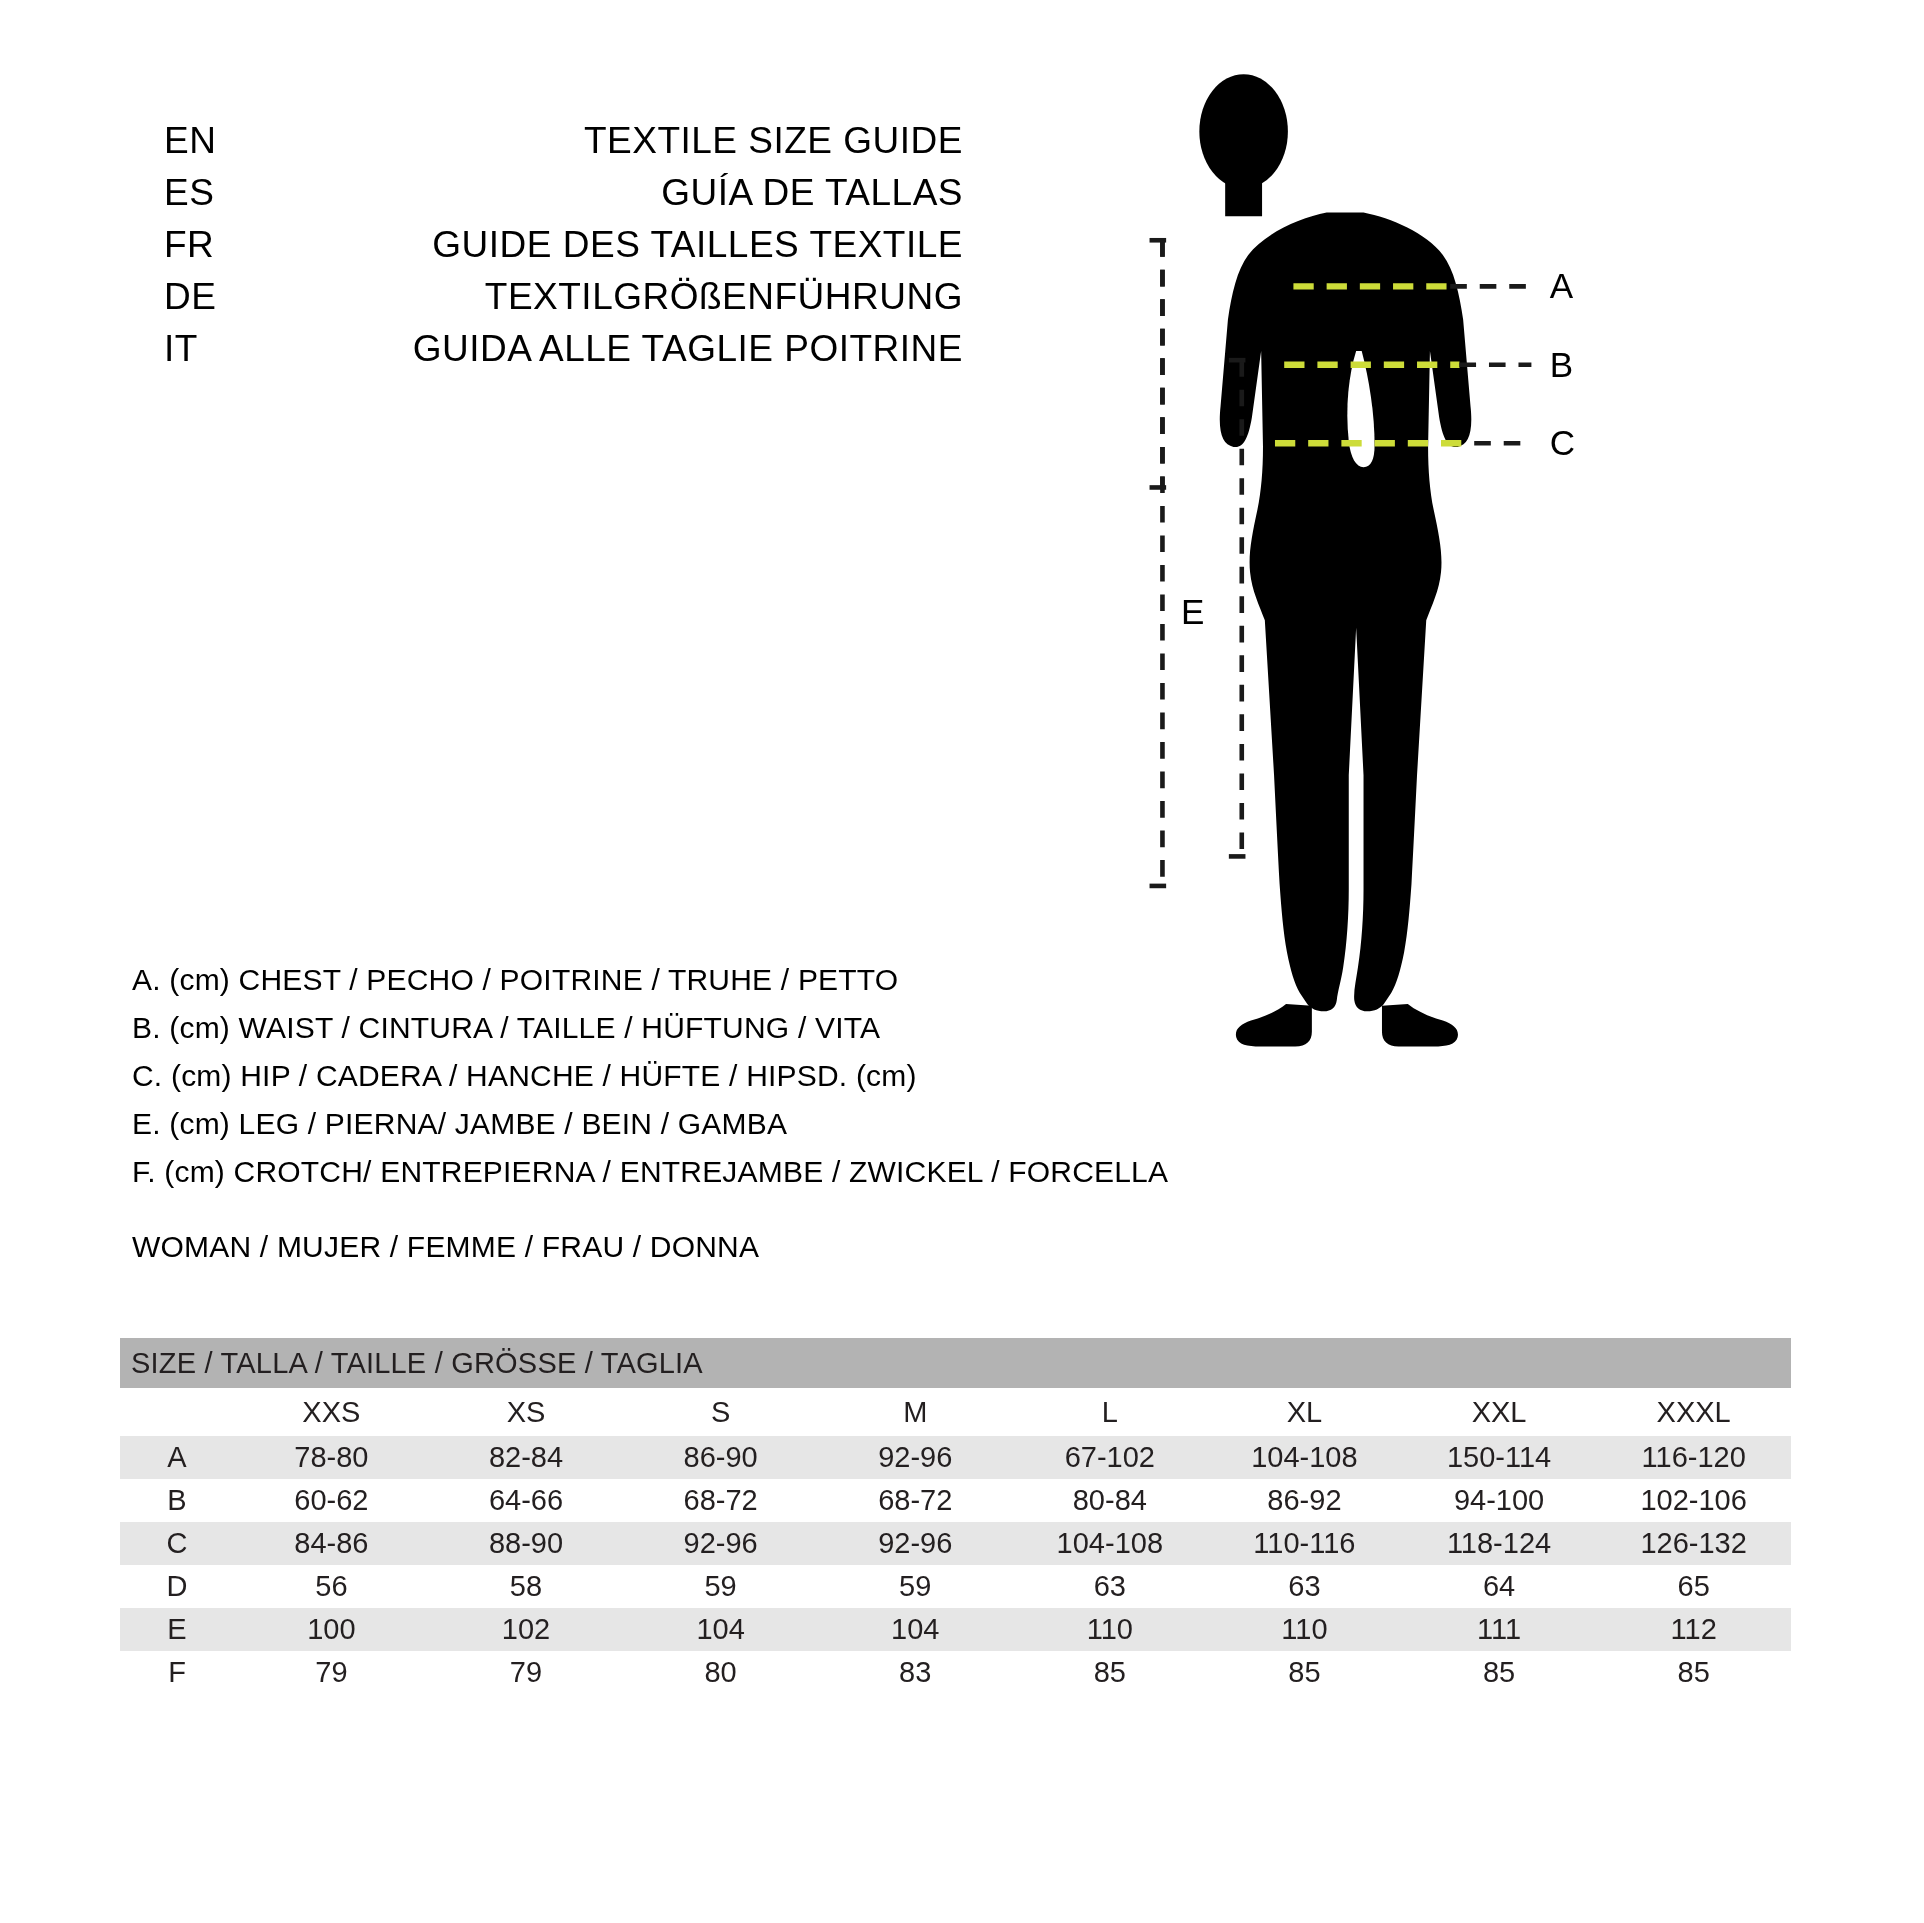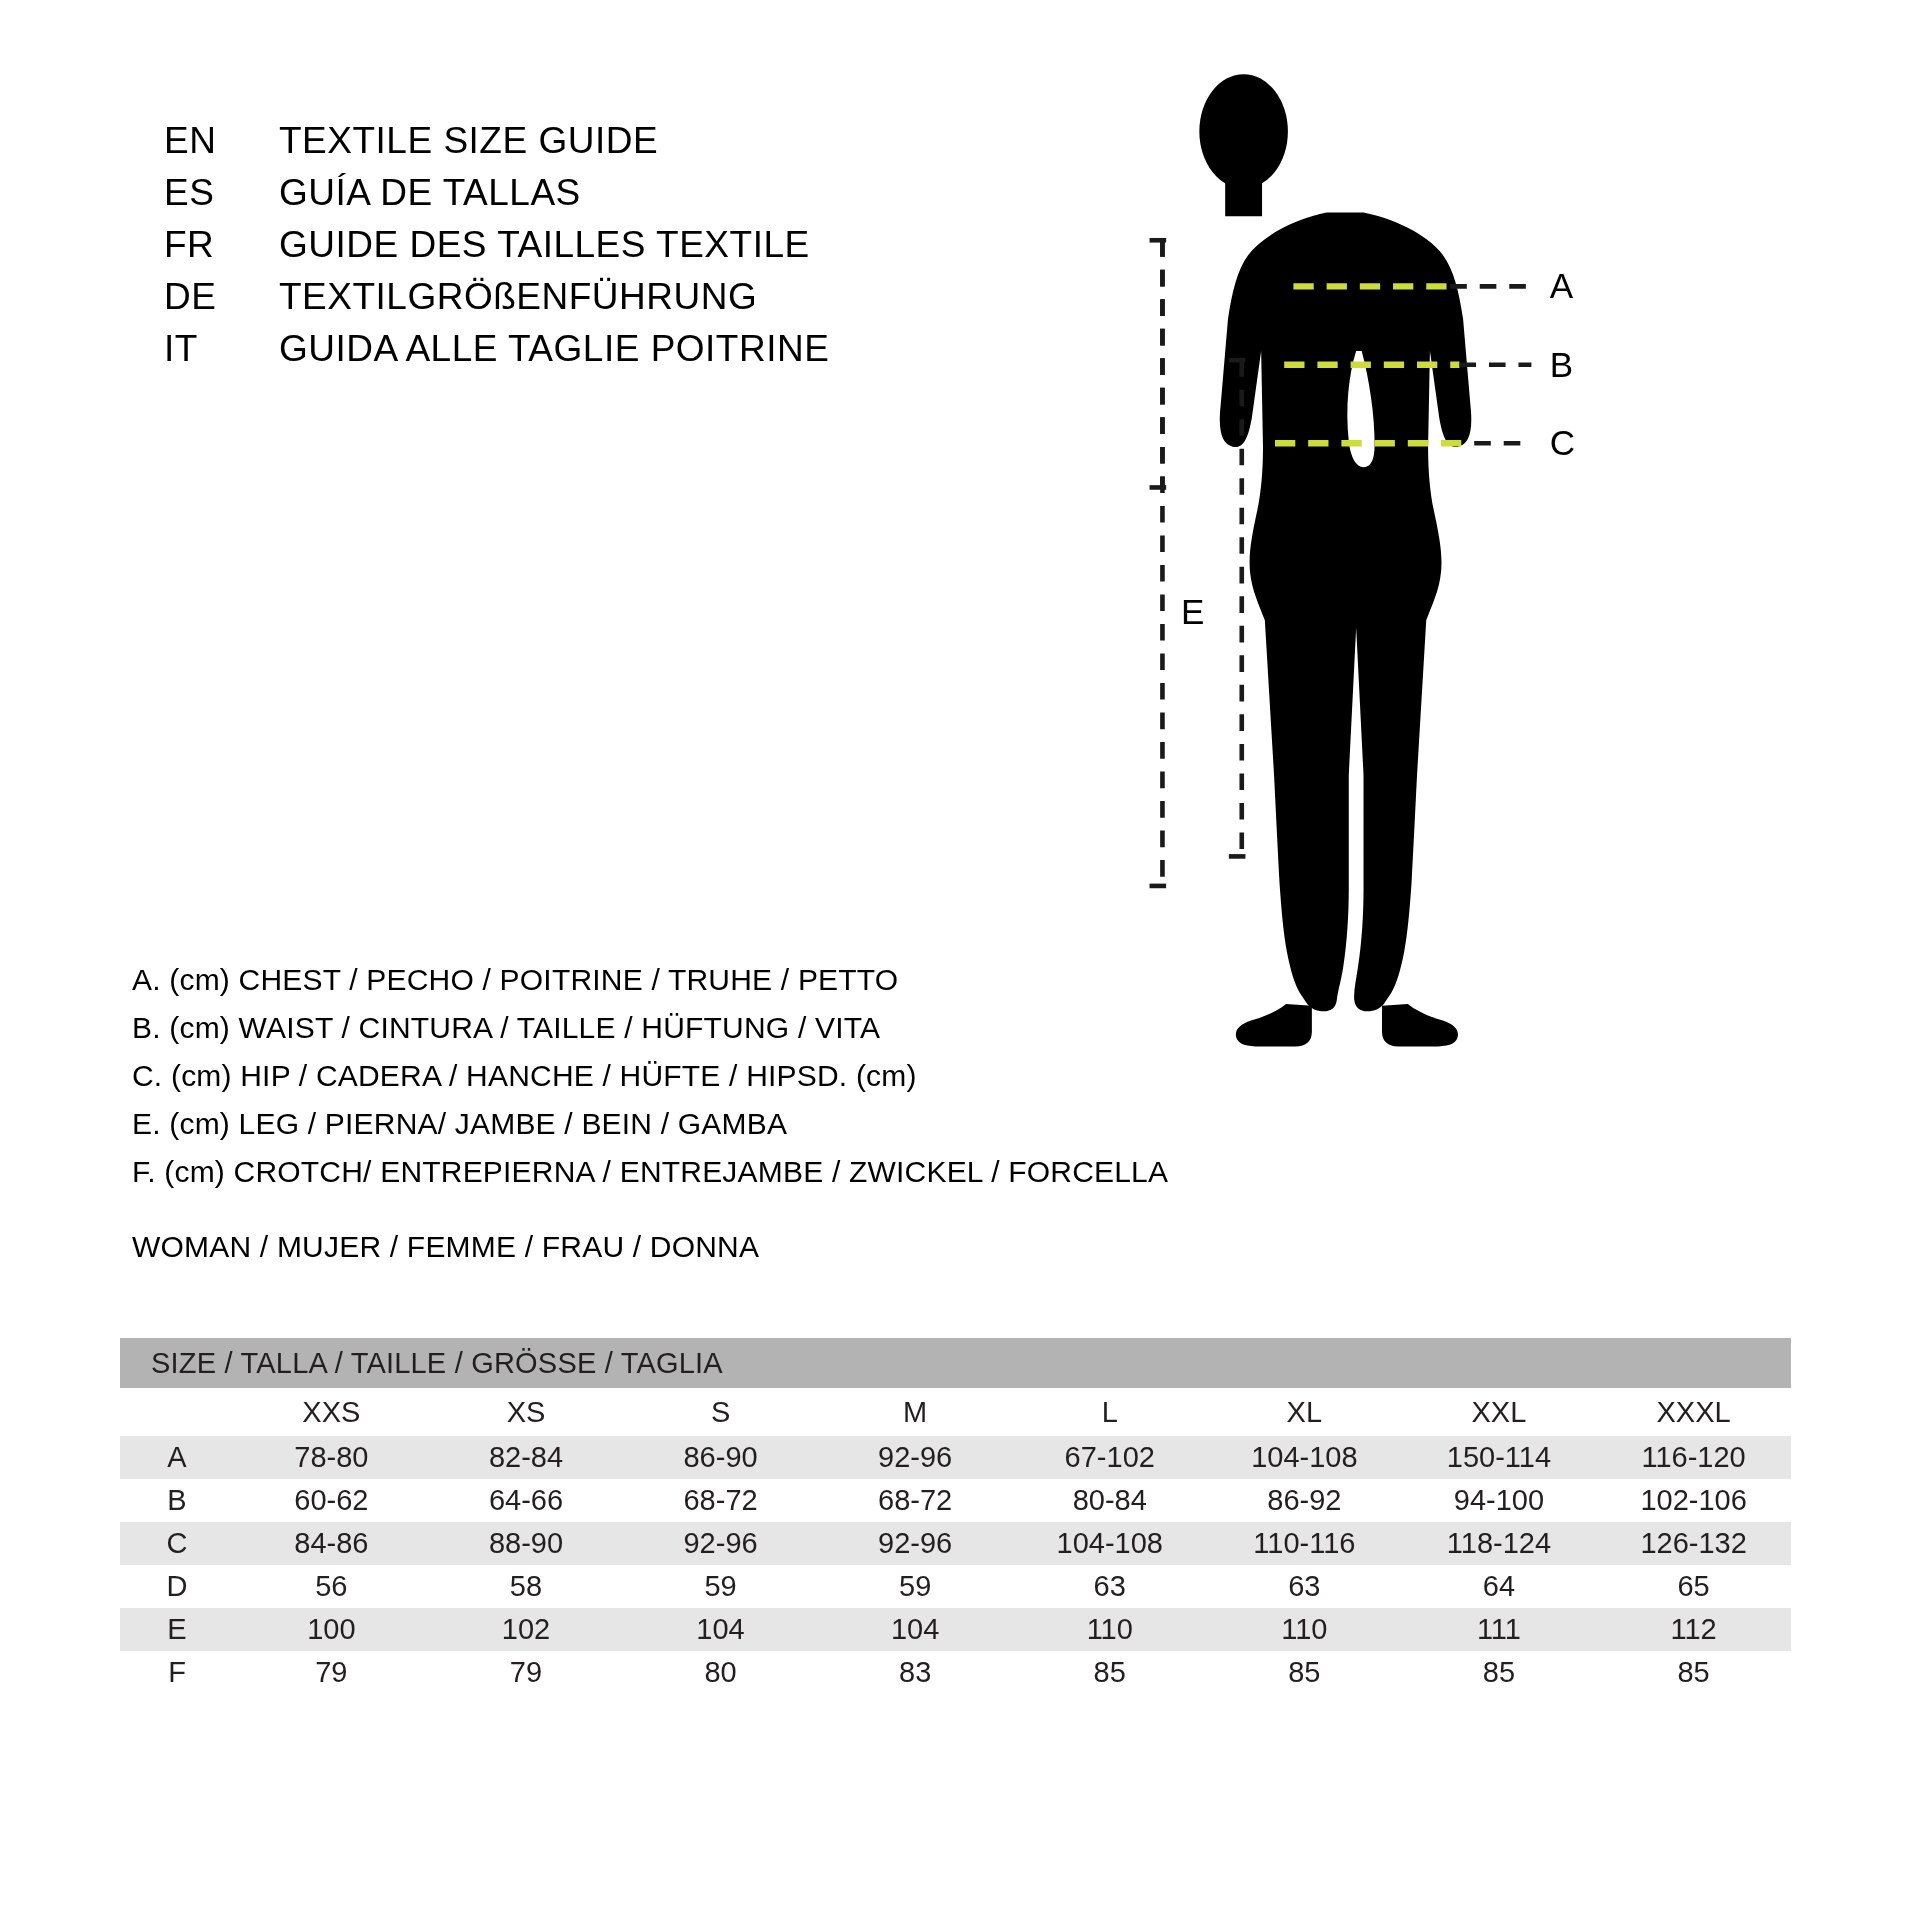--- a/index.html
+++ b/index.html
@@ -35,20 +35,21 @@
     font-size: 37px;
     letter-spacing: 0.5px;
   }
   .title-code {
     width: 115px;
     flex: 0 0 115px;
     margin-left: 32px;
   }
   .title-text {
     flex: 1 1 auto;
+    text-align: right;
   }
 
   
   #legend {
     position: absolute;
     left: 132px;
     top: 956px;
     width: 1089px;
   }
   .legend-row {
@@ -83,21 +84,21 @@
   table.size-table td, table.size-table th {
     font-weight: normal;
     font-size: 29px;
     text-align: center;
     padding: 0;
     height: 43px;
     color: #231f20;
   }
   tr.band-header td {
     text-align: left;
-    padding-left: 31px;
+    padding-left: 11px;
     font-size: 29px;
     height: 50px;
     background: #b3b3b3;
     letter-spacing: 0.2px;
   }
   td.rowlabel {
     text-align: left;
     padding-left: 16.6px;
     width: 102px;
   }

